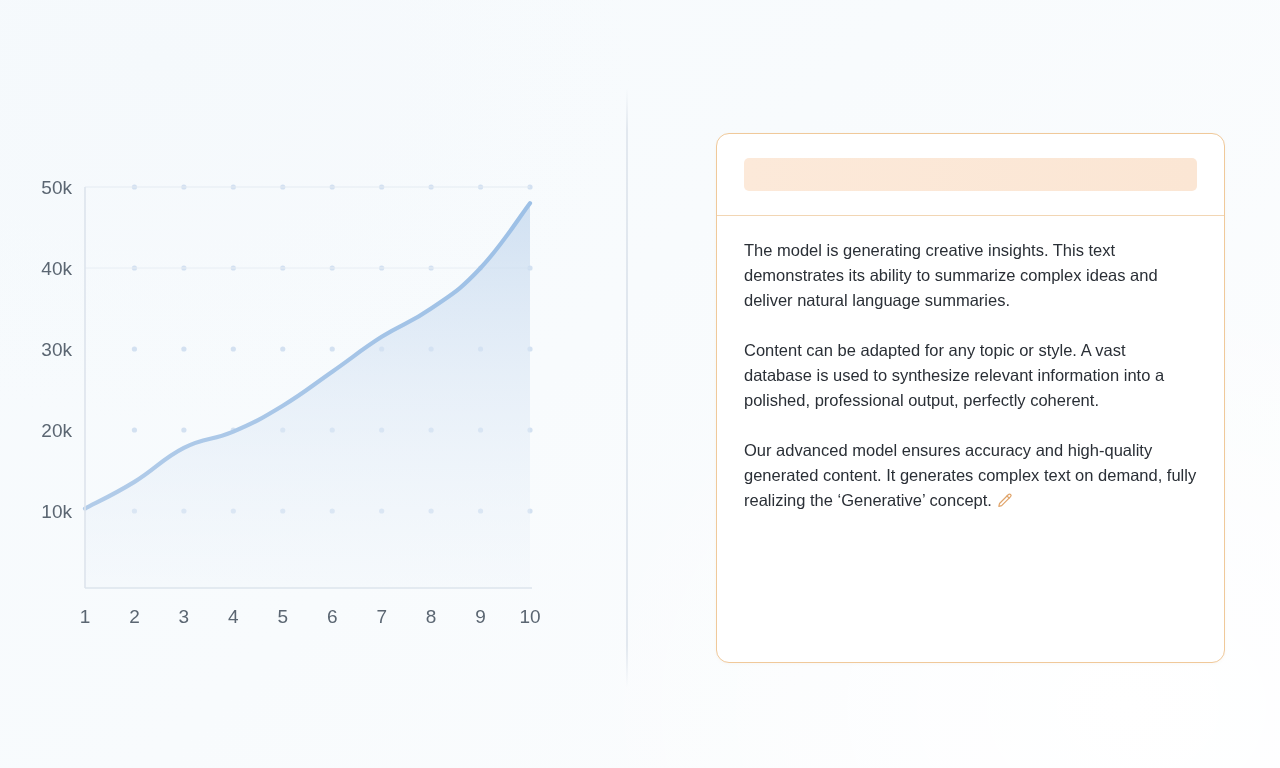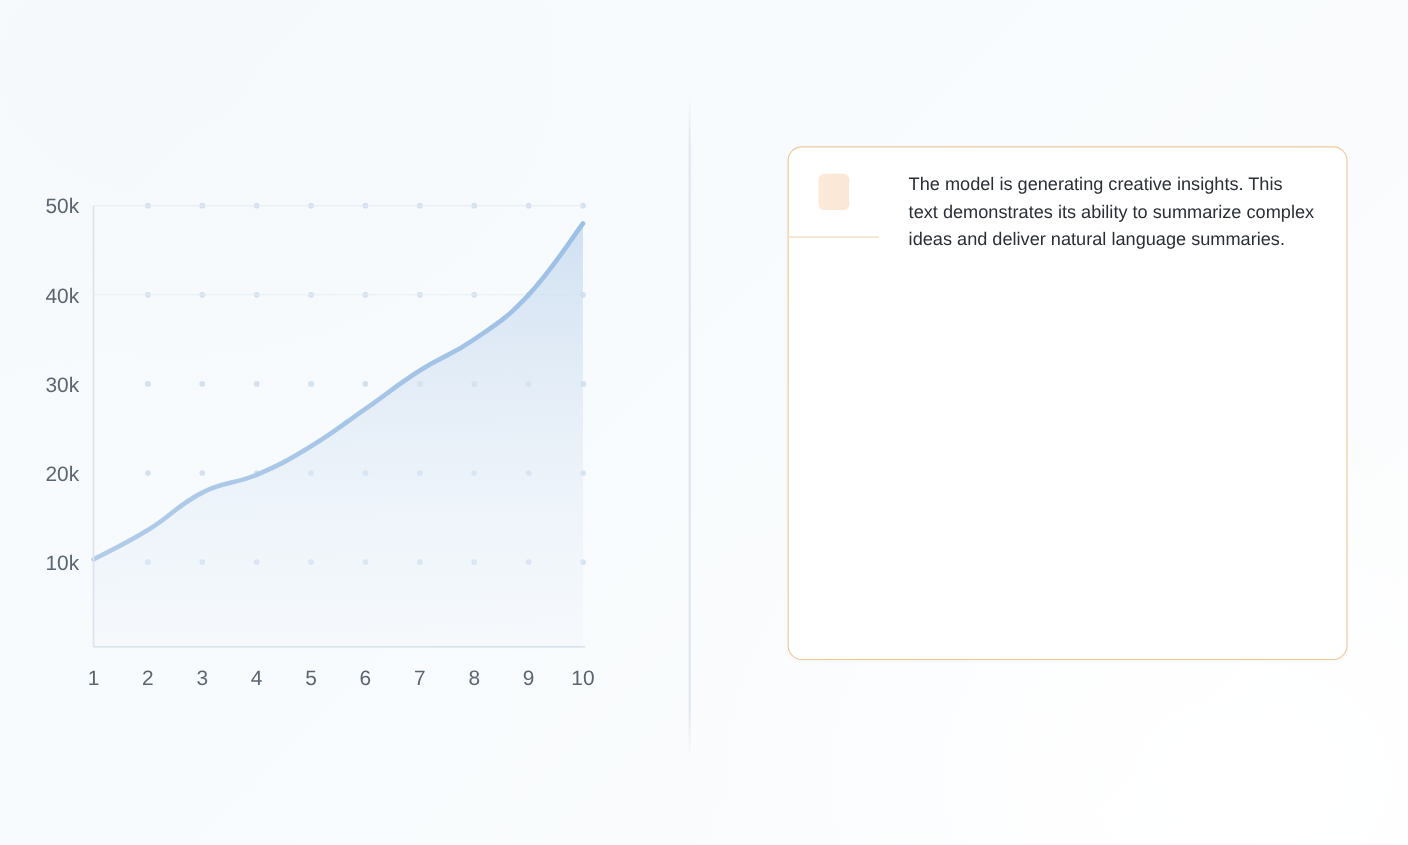--- a/index.html
+++ b/index.html
@@ -27,26 +27,26 @@
   #chart-svg { display:block; }
   .axis-tick-label {
     font-size:19px; fill:#5b6672; font-family:"Liberation Sans", sans-serif;
   }
   .y-tick { text-anchor:end; }
   .x-tick { text-anchor:middle; }
 
   
   #text-card {
     position:absolute; left:716px; top:133px;
-    width:509px; height:467px;
+    width:509px; height:530px;
     background:#ffffff;
     border:1.5px solid #f0c99a;
     border-radius:13px;
     box-shadow:0 1px 3px rgba(180,150,120,0.06);
-    display:flex; flex-direction:row;
+    display:flex; flex-direction:column;
     overflow:hidden;
   }
   #card-header {
     height:82px; flex:0 0 82px;
     border-bottom:1.5px solid #f2d6b4;
     display:flex; align-items:center;
     padding:0 27px;
   }
   #header-placeholder-bar {
     width:100%; height:33px;
@@ -178,15 +178,20 @@
 </div>
 
 <div id="text-card">
 
   <div id="card-header">
     <div id="header-placeholder-bar"></div>
   </div>
 
   <div id="card-body">
       <div class="paragraph"><span>The model is generating creative insights. This text demonstrates its ability to summarize complex ideas and deliver natural language summaries.</span></div>
+      <div class="paragraph"><span>Content can be adapted for any topic or style. A vast database is used to synthesize relevant information into a polished, professional output, perfectly coherent.</span></div>
+      <div class="paragraph"><span>Our advanced model ensures accuracy and high-quality generated content. It generates complex text on demand, fully realizing the ‘Generative’ concept.</span><span class="pencil-icon"><svg width="17" height="17" viewBox="0 0 24 24" fill="none" stroke="#e0a46a" stroke-width="1.7" stroke-linecap="round" stroke-linejoin="round">
+            <path d="M17.6 3.6a2.1 2.1 0 0 1 3 3L8 19.2l-4 1 1-4z"></path>
+            <path d="M15.6 5.6l3 3"></path>
+          </svg></span></div>
     </div>
 
 </div>
 
 </body></html>

